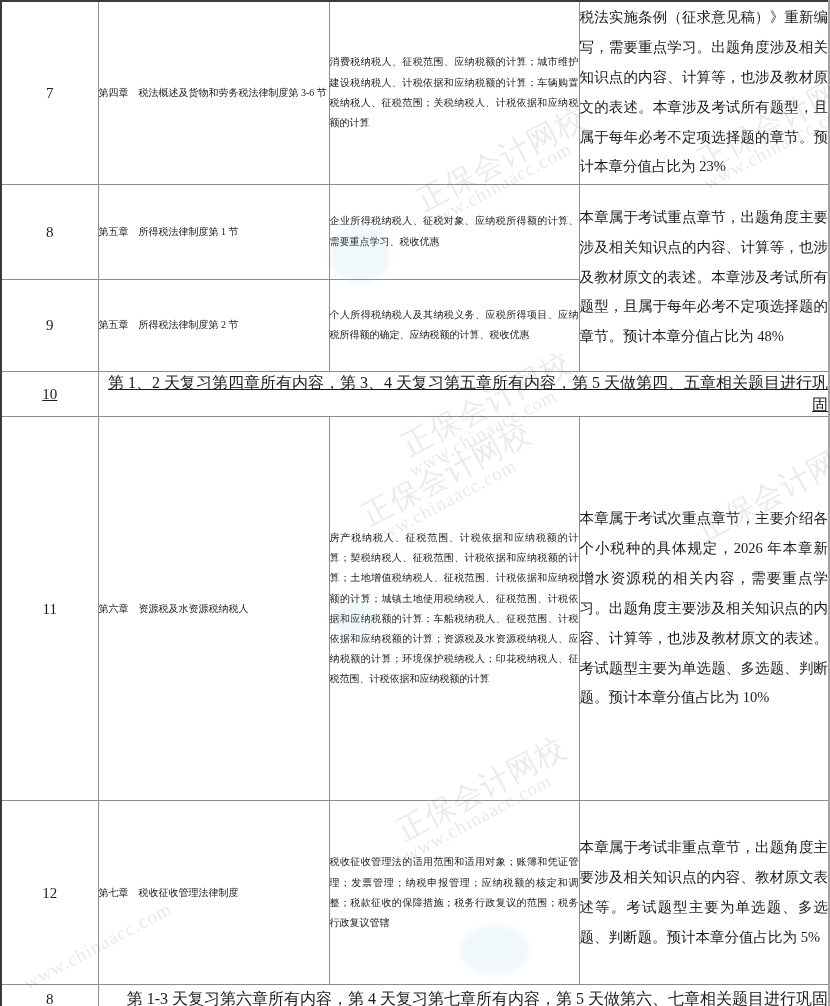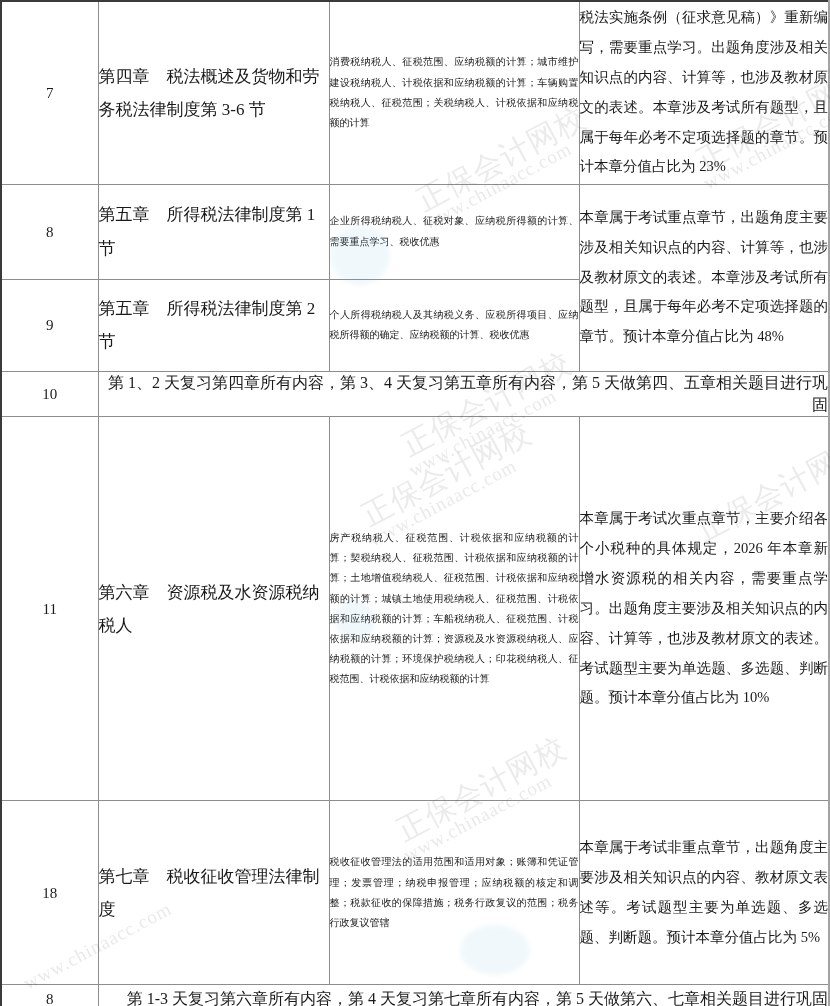--- a/index.html
+++ b/index.html
@@ -84,21 +84,21 @@
   .col-chap  { width: 231px; }
   .col-cont  { width: 250px; }
   .col-note  { width: 250px; }
 
   .cell-idx {
     text-align: center;
     font-size: 15px;
     line-height: 1.2;
   }
   .cell-chap {
-    font-size: 17px;
+    font-size: 10px;
     line-height: 1.95;
     padding: 4px 10px 4px 12px;
     text-align: left;
   }
   .cell-content {
     font-size: 10px;
     line-height: 2.02;
     padding: 6px 8px 6px 9px;
     text-align: justify;
     text-justify: inter-ideograph;
@@ -169,34 +169,34 @@
       <td class="col-cont cell-content">企业所得税纳税人、征税对象、应纳税所得额的计算、需要重点学习、税收优惠</td>
       <td class="col-note cell-note" rowspan="2">本章属于考试重点章节，出题角度主要涉及相关知识点的内容、计算等，也涉及教材原文的表述。本章涉及考试所有题型，且属于每年必考不定项选择题的章节。预计本章分值占比为 48%</td>
     </tr>
 
     <tr style="height:92px;">
       <td class="col-idx cell-idx">9</td>
       <td class="col-chap cell-chap">第五章　所得税法律制度第 2 节</td>
       <td class="col-cont cell-content">个人所得税纳税人及其纳税义务、应税所得项目、应纳税所得额的确定、应纳税额的计算、税收优惠</td>
     </tr>
 
-    <tr style="height:20px;">
+    <tr style="height:20px;text-decoration:underline;">
       <td class="col-idx cell-idx">10</td>
       <td class="col-wide cell-wide" colspan="3">第 1、2 天复习第四章所有内容，第 3、4 天复习第五章所有内容，第 5 天做第四、五章相关题目进行巩固</td>
     </tr>
 
     <tr style="height:384px;">
       <td class="col-idx cell-idx">11</td>
       <td class="col-chap cell-chap">第六章　资源税及水资源税纳税人</td>
       <td class="col-cont cell-content">房产税纳税人、征税范围、计税依据和应纳税额的计算；契税纳税人、征税范围、计税依据和应纳税额的计算；土地增值税纳税人、征税范围、计税依据和应纳税额的计算；城镇土地使用税纳税人、征税范围、计税依据和应纳税额的计算；车船税纳税人、征税范围、计税依据和应纳税额的计算；资源税及水资源税纳税人、应纳税额的计算；环境保护税纳税人；印花税纳税人、征税范围、计税依据和应纳税额的计算</td>
       <td class="col-note cell-note">本章属于考试次重点章节，主要介绍各个小税种的具体规定，2026 年本章新增水资源税的相关内容，需要重点学习。出题角度主要涉及相关知识点的内容、计算等，也涉及教材原文的表述。考试题型主要为单选题、多选题、判断题。预计本章分值占比为 10%</td>
     </tr>
 
     <tr style="height:184px;">
-      <td class="col-idx cell-idx">18</td>
+      <td class="col-idx cell-idx">12</td>
       <td class="col-chap cell-chap">第七章　税收征收管理法律制度</td>
       <td class="col-cont cell-content">税收征收管理法的适用范围和适用对象；账簿和凭证管理；发票管理；纳税申报管理；应纳税额的核定和调整；税款征收的保障措施；税务行政复议的范围；税务行政复议管辖</td>
       <td class="col-note cell-note">本章属于考试非重点章节，出题角度主要涉及相关知识点的内容、教材原文表述等。考试题型主要为单选题、多选题、判断题。预计本章分值占比为 5%</td>
     </tr>
 
     <tr style="height:29px;">
       <td class="col-idx cell-idx">8</td>
       <td class="col-wide cell-wide" colspan="3">第 1-3 天复习第六章所有内容，第 4 天复习第七章所有内容，第 5 天做第六、七章相关题目进行巩固</td>
     </tr>
 

